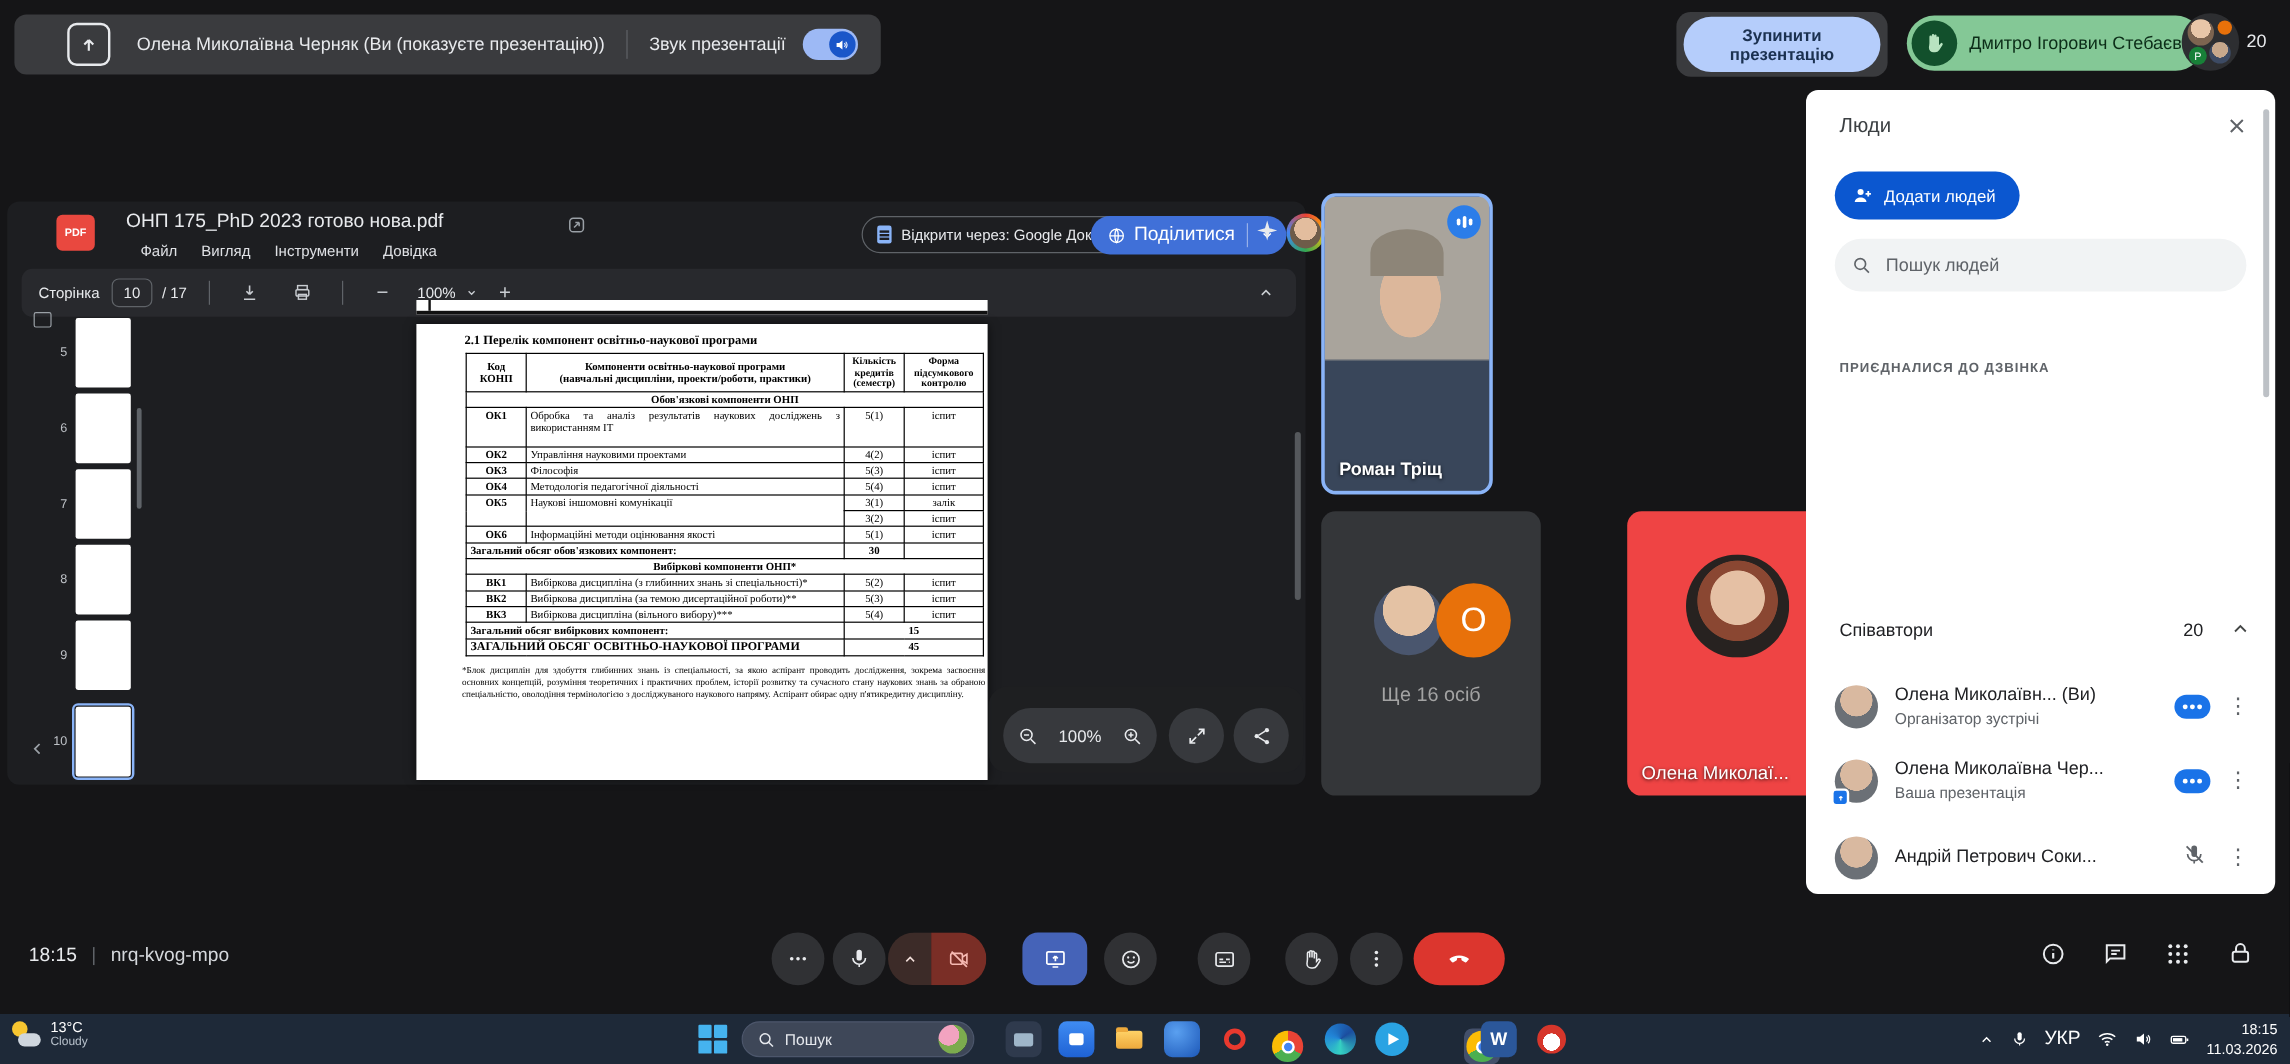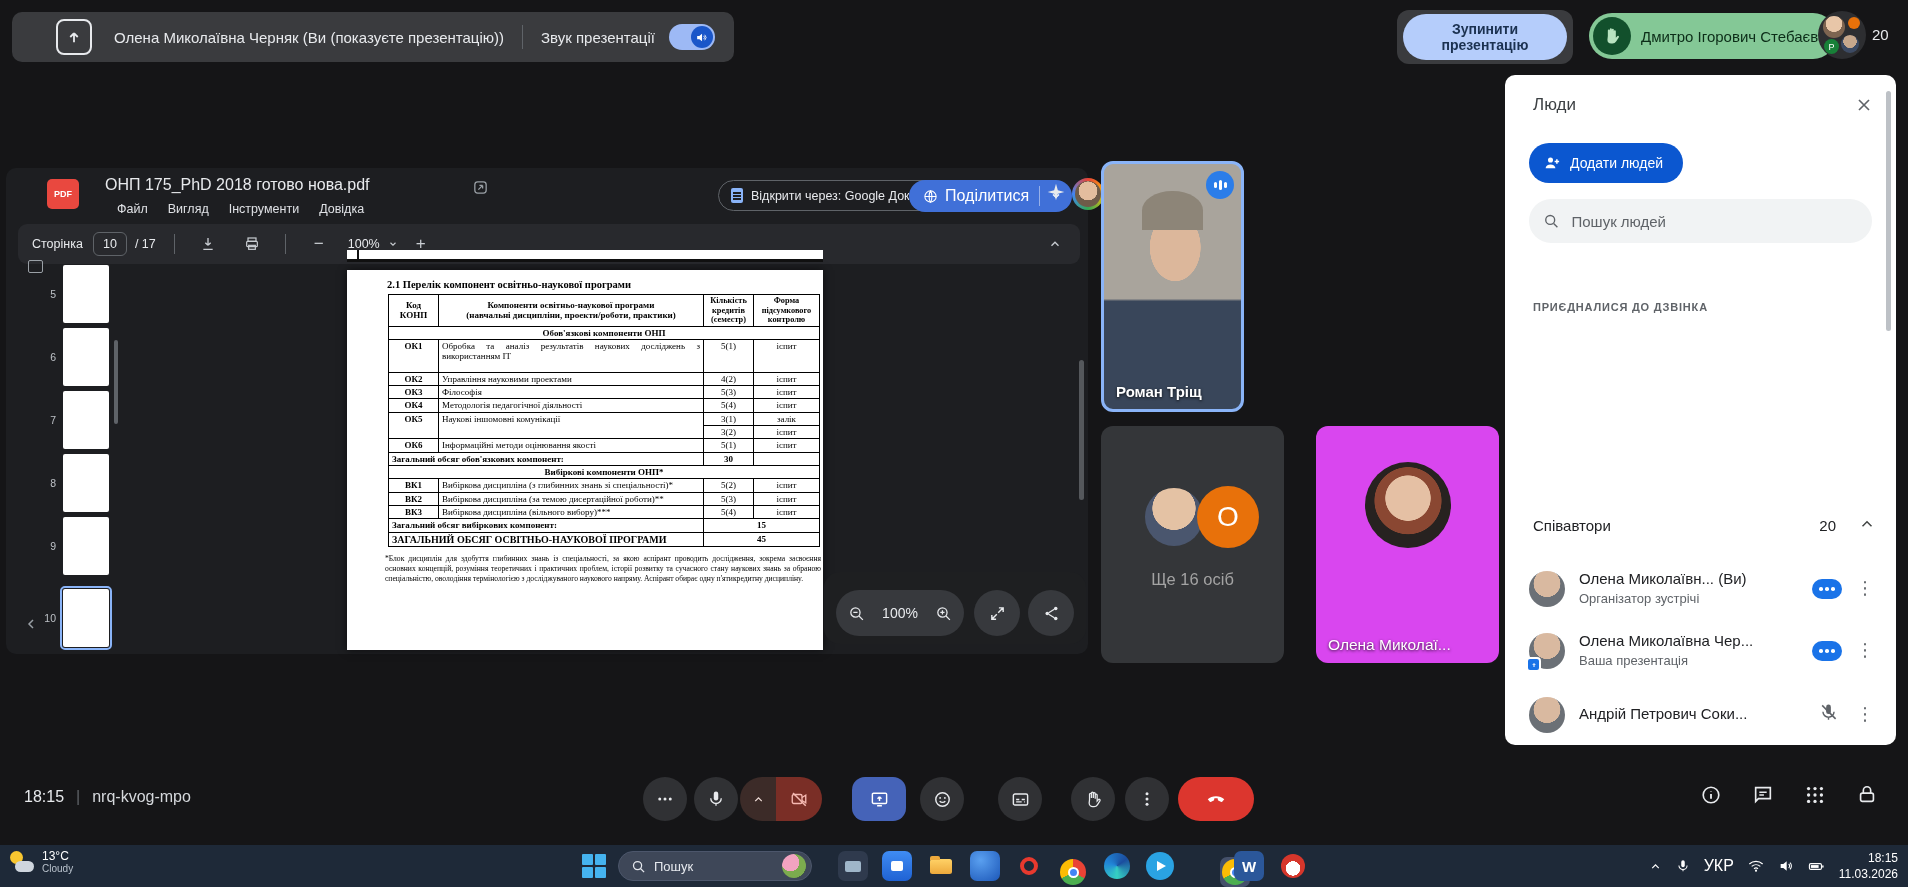--- a/index.html
+++ b/index.html
@@ -91,21 +91,21 @@
   .tileB{left:1253px;top:161px;width:235px;height:251px;background:
     radial-gradient(ellipse 55px 70px at 52% 55%,#d8c0a8 0 60%,transparent 61%),
     radial-gradient(ellipse 90px 95px at 52% 42%,#2e2a28 0 62%,transparent 63%),
     linear-gradient(90deg,#7b5a33 0 14%,#8b8d90 15% 28%,#c4bcab 29% 100%);}
   .micoff-b{position:absolute;right:10px;top:9px;color:#dfe1e5;filter:drop-shadow(0 1px 2px rgba(0,0,0,.7));}
   .tile-handpill{position:absolute;left:10px;bottom:10px;height:29px;background:#84c896;border-radius:15px;display:flex;align-items:center;padding:0 12px 0 8px;gap:7px;color:#0c2d18;font-size:14.5px;}
   .tileC{left:1101px;top:426px;width:183px;height:237px;background:#343639;}
   .tileC .avw{position:absolute;left:44px;top:62px;width:58px;height:58px;border-radius:50%;background:radial-gradient(circle at 50% 35%,#e4c2a4 0 45%,#4a566e 46% 100%);}
   .tileC .avo{position:absolute;left:96px;top:60px;width:62px;height:62px;border-radius:50%;background:#e8710a;color:#fff;font-size:28px;display:flex;align-items:center;justify-content:center;}
   .tileC .more{position:absolute;left:0;right:0;top:144px;text-align:center;color:#a3a3a3;font-size:16.5px;}
-  .tileD{left:1316px;top:426px;width:183px;height:237px;background:#d946ef;padding-left:16px;}
+  .tileD{left:1356px;top:426px;width:183px;height:237px;background:#ef4444;padding-left:16px;}
   .tileD .av{position:absolute;left:49px;top:36px;width:86px;height:86px;border-radius:50%;background:
     radial-gradient(circle at 50% 42%,#e5c0a4 0 34%,transparent 35%),
     radial-gradient(circle at 50% 45%,#8a4732 0 52%,#272220 53% 100%);}
   .tileD .name{font-weight:normal;font-size:15.5px;}
   
   .panel{position:absolute;left:1505px;top:75px;width:391px;height:670px;background:#fff;border-radius:10px;color:#202124;overflow:hidden;}
   .panel-title{position:absolute;left:28px;top:20px;font-size:17px;color:#3c4043;}
   .panel-close{position:absolute;right:22px;top:20px;color:#5f6368;}
   .addbtn{position:absolute;left:24px;top:68px;height:40px;border-radius:20px;background:#0b57d0;color:#fff;font-size:14px;display:flex;align-items:center;gap:9px;padding:0 20px 0 14px;}
   .searchbox{position:absolute;left:24px;top:124px;width:343px;height:44px;border-radius:22px;background:#f1f3f4;display:flex;align-items:center;padding:0 14px;gap:10px;}
@@ -224,21 +224,21 @@
   <div class="av-stack">
     <span class="a1"></span>
     <span class="a2"></span>
     <span class="a3">P</span>
     <span class="a4"></span>
   </div>
   <span class="pcount">20</span>
 
   <div class="viewer">
     <span class="pdf-badge">PDF</span>
-    <span class="file-title">ОНП 175_PhD 2018 готово нова.pdf</span>
+    <span class="file-title">ОНП 175_PhD 2023 готово нова.pdf</span>
     <span class="shared-ic" style="left:466px;">
       <svg class="i" width="17" height="17" viewBox="0 0 24 24">
           <rect x="4" y="4" width="16" height="16" rx="4" stroke="#9aa0a6" stroke-width="1.8" fill="none"></rect>
           <path d="M9 15l6-6m0 0h-4.5M15 9v4.5" stroke="#9aa0a6" stroke-width="1.8" fill="none"></path>
         </svg>
     </span>
     <div class="menu-row">
       <span>Файл</span>
       <span>Вигляд</span>
       <span>Інструменти</span>

